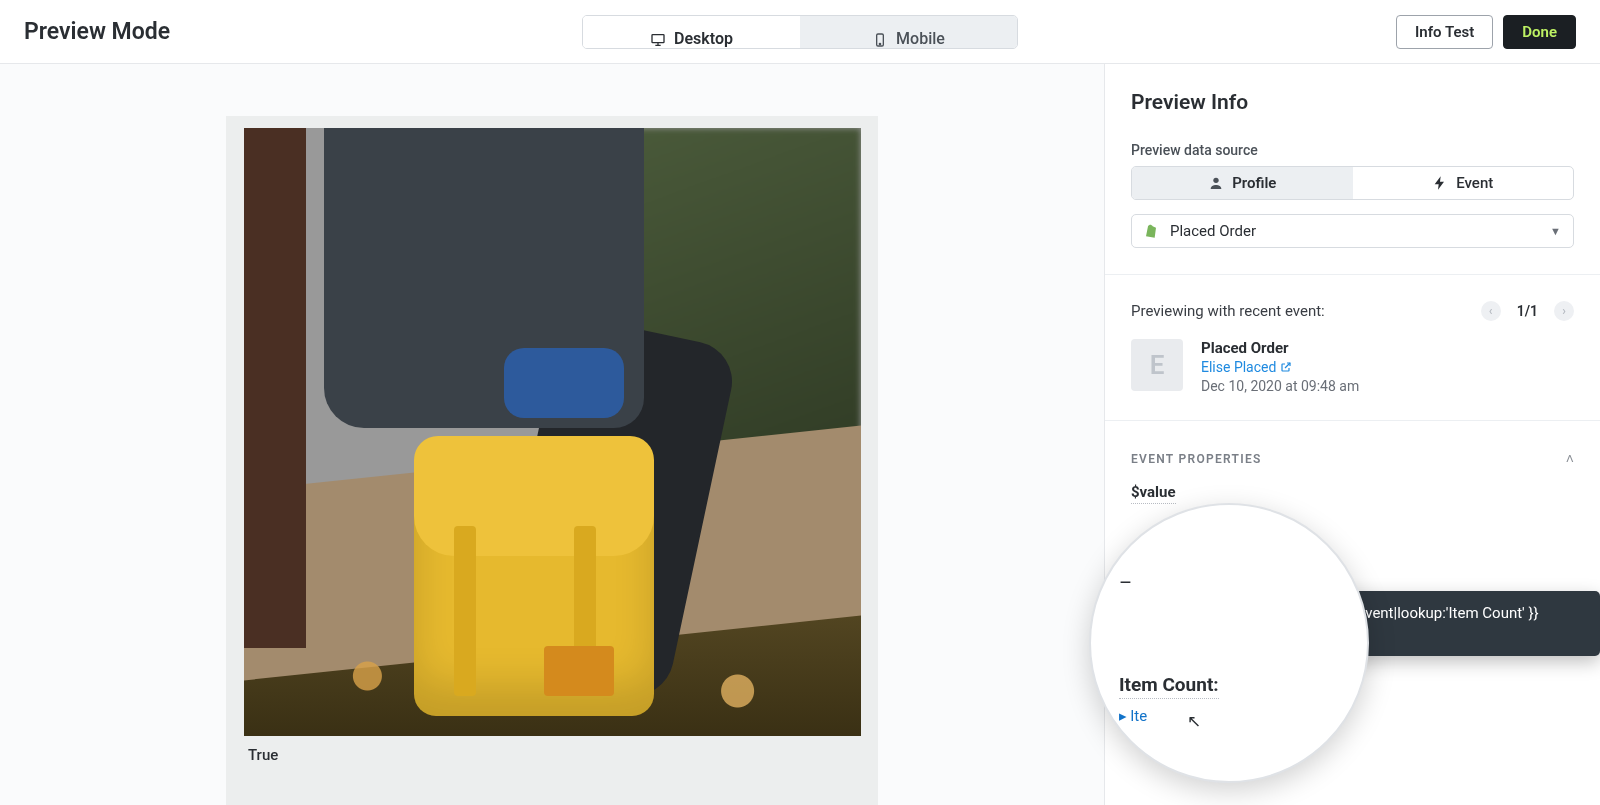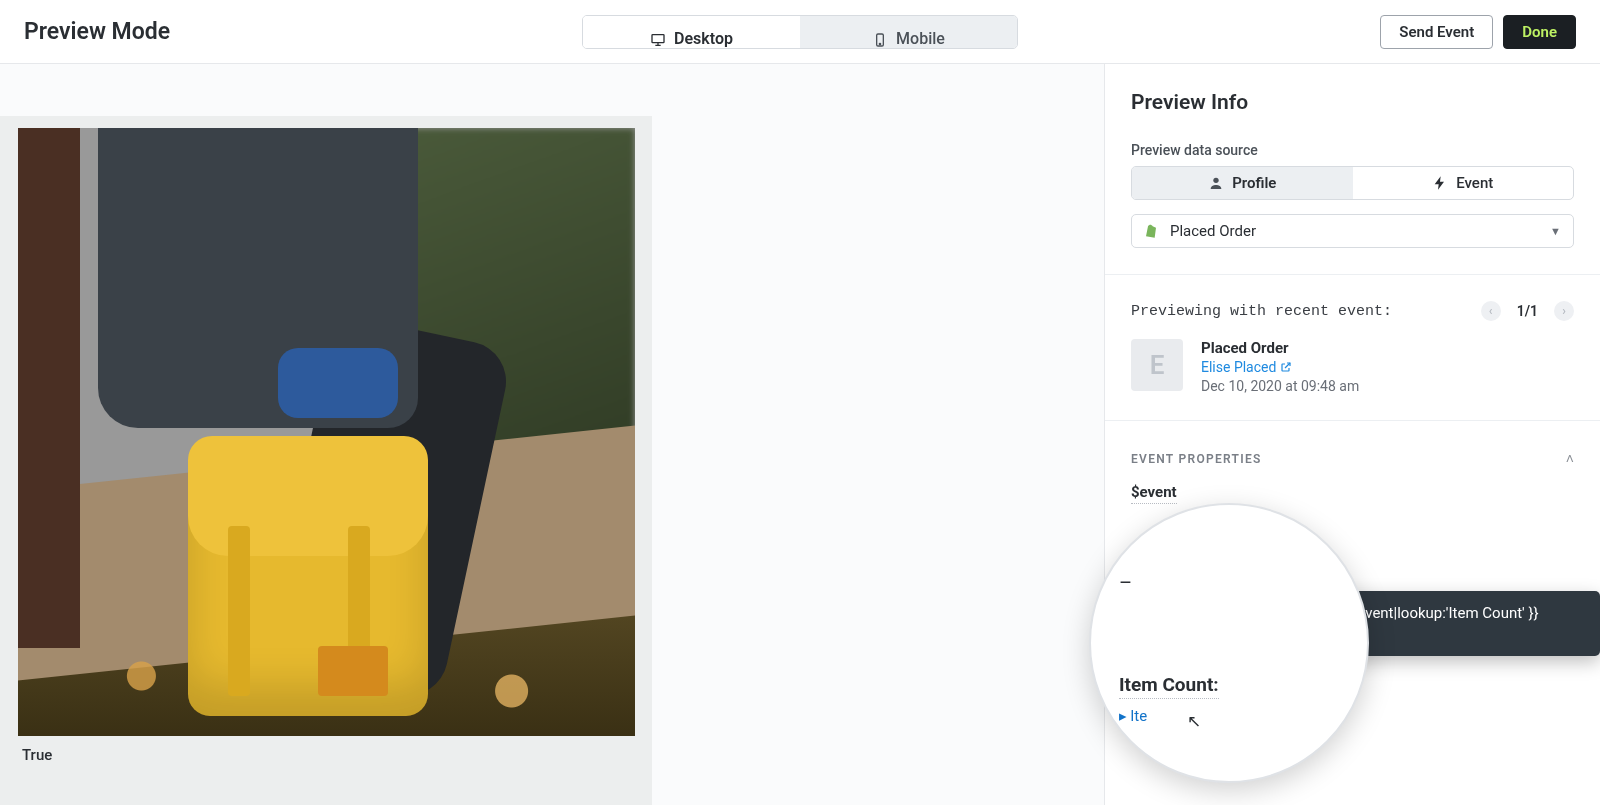--- a/index.html
+++ b/index.html
@@ -11,21 +11,21 @@
   .device-toggle { position: absolute; left: 50%; transform: translateX(-50%); display: flex; border: 1px solid #d7dbe0; border-radius: 5px; overflow: hidden; height: 34px; }
   .device-btn { display: flex; align-items: flex-end; justify-content: center; gap: 8px; width: 217px; background: #fff; font-size: 16px; font-weight: 600; color:#2a2e33; cursor: pointer; }
   .device-btn.inactive { background: #eceff2; color:#4b5158; font-weight:500; }
   .header-actions { margin-left: auto; display: flex; gap: 10px; }
   .btn { height: 34px; padding: 0 18px; border-radius: 4px; font-size: 15px; font-weight: 600; display:flex; align-items:center; cursor:pointer; }
   .btn-outline { background:#fff; border:1px solid #9da3ab; color:#2a2e33; }
   .btn-dark { background:#1b1f23; color:#bef264; border:1px solid #1b1f23; }
 
   
   .body { display:flex; height: calc(805px - 64px); }
-  .canvas-area { flex:1; background:#fafbfc; display:flex; padding-top:52px; }
+  .canvas-area { flex:1; background:#fafbfc; display:flex; justify-content:center; padding-top:52px; }
   .email-frame { width:652px; background:#eceeee; padding:12px 18px 8px 18px; }
   .email-image { width:617px; height:608px; background:#999; position:relative; overflow:hidden; }
   .email-caption { padding-top:10px; padding-left:4px; font-size:15px; color:#2a2e33; font-weight:500; }
 
   
   .scene { position:absolute; inset:0; }
   .bench { position:absolute; left:0; top:330px; width:100%; height:190px; background:#a38b6d; transform:skewY(-6deg); }
   .bench-back { position:absolute; left:0; top:0; width:62px; height:520px; background:#4a2f23; }
   .ground { position:absolute; left:0; bottom:0; width:100%; height:240px; background:linear-gradient(180deg,#6a5a2e,#3a3014); }
   .leaves { position:absolute; left:0; bottom:0; width:100%; height:150px; background:radial-gradient(circle at 20% 60%, #d9a24a 0 14px, transparent 15px), radial-gradient(circle at 60% 40%, #c07a2a 0 12px, transparent 13px), radial-gradient(circle at 80% 70%, #e0b060 0 16px, transparent 17px); opacity:.8; }
@@ -43,21 +43,21 @@
   .sidebar { width:496px; border-left:1px solid #e6e8eb; background:#fff; padding:26px 26px 0 26px; position:relative; display:flex; flex-direction:column; }
   .sidebar h2 { font-size:21px; font-weight:600; margin-bottom:28px; }
   .field-label { font-size:14px; color:#4b5158; margin-bottom:8px; font-weight:500; }
   .seg { display:flex; border:1px solid #d7dbe0; border-radius:5px; overflow:hidden; height:34px; margin-bottom:14px; }
   .seg-btn { flex:1; display:flex; align-items:center; justify-content:center; gap:8px; font-size:15px; font-weight:500; cursor:pointer; }
   .seg-btn.active { background:#eceff2; font-weight:600; }
   .select { height:34px; border:1px solid #d7dbe0; border-radius:5px; display:flex; align-items:center; padding:0 12px; gap:10px; cursor:pointer; font-size:15px; position:relative; }
   .select .caret { margin-left:auto; color:#6a6f77; font-size:11px; }
   .divider { height:1px; background:#eceff2; margin:26px -26px; }
   .event-header { display:flex; align-items:center; gap:8px; }
-  .event-header .label { font-size:15px; color:#3a3e44;font-family:Liberation Mono, monospace; }
+  .event-header .label { font-size:15px; color:#3a3e44; }
   .circ { width:20px; height:20px; border-radius:50%; background:#eef0f3; display:flex; align-items:center; justify-content:center; color:#b6bbc2; font-size:12px; }
   .pager { margin-left:auto; display:flex; align-items:center; gap:16px; font-size:14px; font-weight:600; }
   .event-row { display:flex; gap:18px; margin-top:18px; }
   .avatar { width:52px; height:52px; border-radius:4px; background:#e9ebee; display:flex; align-items:center; justify-content:center; color:#bfc4cb; font-size:26px; font-weight:600; }
   .event-meta .name { font-size:15px; font-weight:700; }
   .event-meta .user { font-size:14px; color:#1f8ae0; text-decoration:none; display:inline-flex; align-items:center; gap:4px; margin-top:2px; }
   .event-meta .ts { font-size:14px; color:#6a6f77; margin-top:2px; }
   .section-title-row { display:flex; align-items:center; margin-top:4px; }
   .section-title { font-size:12px; letter-spacing:1.3px; color:#7a7f87; font-weight:600; }
   .chev { margin-left:auto; color:#8a8f96; font-size:14px; }
@@ -98,21 +98,21 @@
             <rect x="7" y="3" width="10" height="18" rx="2"></rect>
             <circle cx="12" cy="18" r="1" fill="#4b5158"></circle>
           </svg>
       </span>
       <span>Mobile</span>
     </div>
   </div>
 
   <div class="header-actions">
     <div class="btn btn-outline">
-      <span>Send Event</span>
+      <span>Info Test</span>
     </div>
     <div class="btn btn-dark">
       <span>Done</span>
     </div>
   </div>
 </div>
 
 <div class="body">
   <div class="canvas-area">
     <div class="email-frame">
@@ -203,21 +203,21 @@
     </div>
 
     <div class="divider"></div>
 
     <div class="section-title-row">
       <div class="section-title">EVENT PROPERTIES</div>
       <div class="chev">˄</div>
     </div>
 
     <div class="props">
-      <div><span class="prop-label">$event</span></div>
+      <div><span class="prop-label">$value</span></div>
 
       <div class="tooltip">
         <span>Copy {{ event|lookup:'Item Count' }} variable</span>
       </div>
 
       <div class="magnifier">
         <div class="dash">–</div>
         <div><span class="item">Item Count:</span></div>
         <div class="ite">▸ Ite</div>
         <div class="cursor">↖︎</div>

